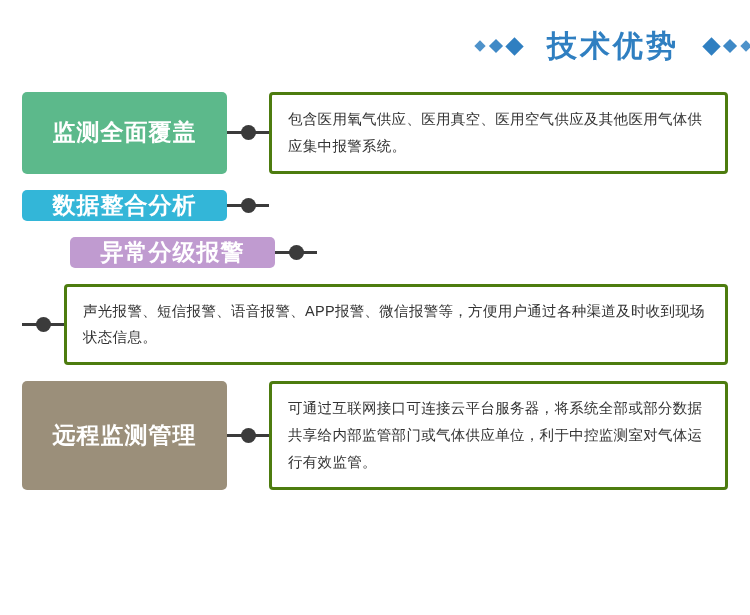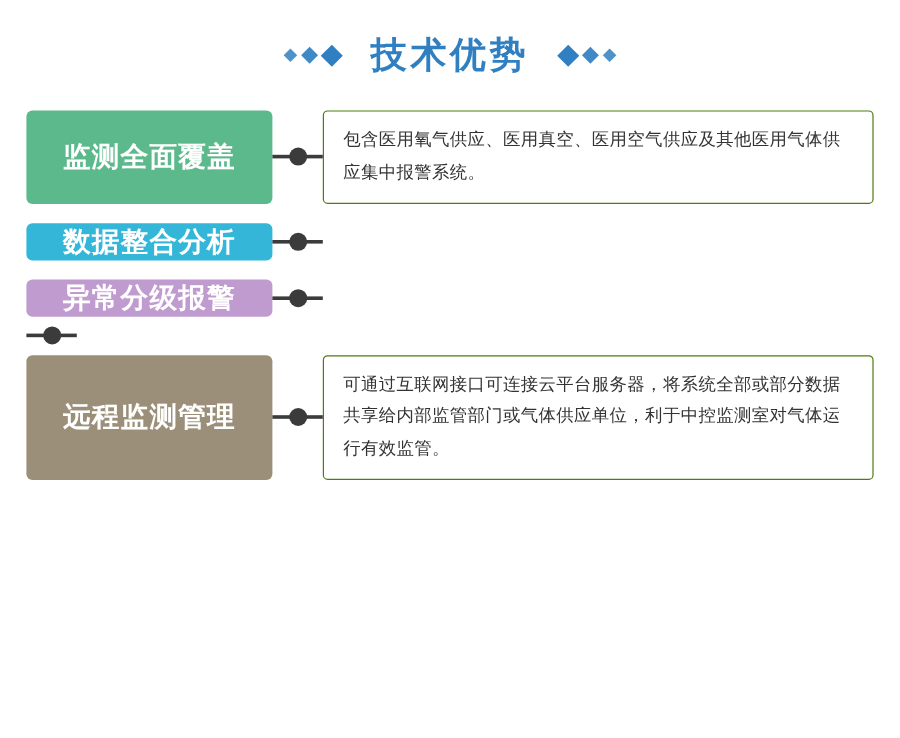--- a/index.html
+++ b/index.html
@@ -12,21 +12,21 @@
     background: #ffffff;
     font-family: "Liberation Sans", sans-serif;
     overflow: hidden;
   }
 
   
   .header {
     height: 92px;
     display: flex;
     align-items: center;
-    justify-content: center;
+    justify-content: flex-end;
     gap: 26px;
   }
   .diamonds {
     display: flex;
     align-items: center;
     gap: 7px;
   }
   .dia {
     width: 11px;
     height: 11px;
@@ -87,21 +87,21 @@
     top: 50%;
     left: 50%;
     width: 15px;
     height: 15px;
     margin: -7.5px 0 0 -7.5px;
     border-radius: 50%;
     background: #3b3b3b;
   }
   .desc {
     flex: 1 1 auto;
-    border: 1px solid #4d7c0f;
+    border: 3px solid #4d7c0f;
     border-radius: 4px;
     background: #ffffff;
     box-sizing: border-box;
     padding: 11px 14px 11px 16px;
     font-size: 14.5px;
     line-height: 1.85;
     color: #333333;
     letter-spacing: .3px;
     display: flex;
     align-items: center;
@@ -140,31 +140,34 @@
 
   <div class="row">
     <div class="label" style="background:#33b6d8;">数据整合分析</div>
     <div class="connector">
       <span class="line"></span>
       <span class="knob"></span>
     </div>
   </div>
 
   <div class="row">
-    <div class="label" style="background:#c09bd0;">异常分级报警</div>
+    <div class="label" style="background:#c09bd0;margin-left:48px;">异常分级报警</div>
     <div class="connector">
       <span class="line"></span>
       <span class="knob"></span>
     </div>
   </div>
 
   <div class="row">
     <div class="connector">
       <span class="line"></span>
       <span class="knob"></span>
+    </div>
+    <div class="desc">
+      <span class="desc-text">声光报警、短信报警、语音报警、APP报警、微信报警等，方便用户通过各种渠道及时收到现场状态信息。</span>
     </div>
   </div>
 
   <div class="row">
     <div class="label" style="background:#9b8f7a;">远程监测管理</div>
     <div class="connector">
       <span class="line"></span>
       <span class="knob"></span>
     </div>
     <div class="desc">

